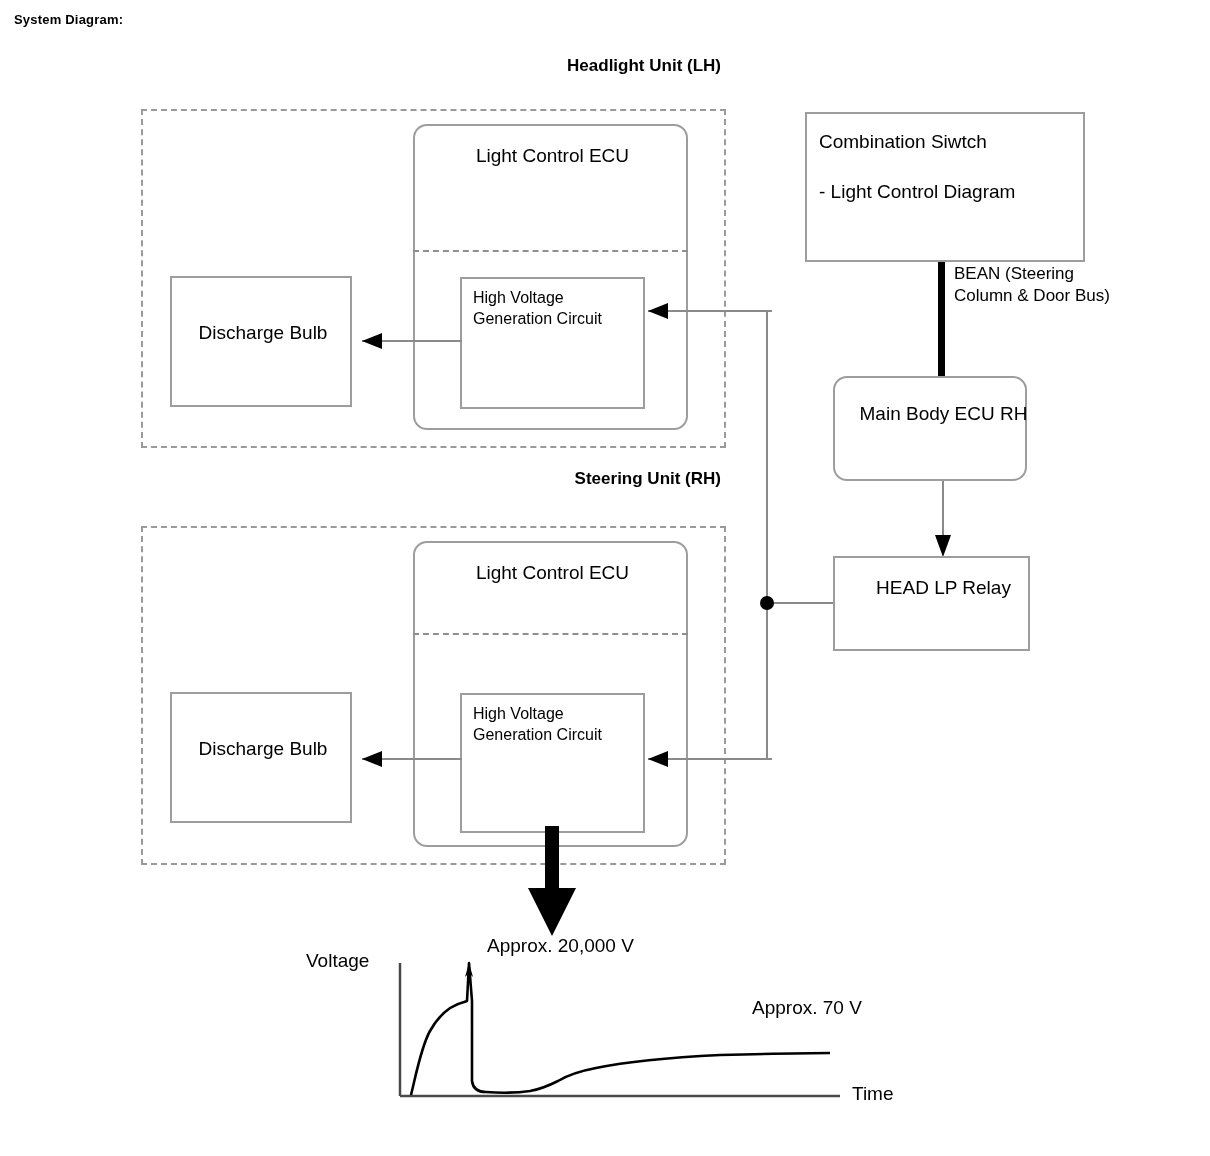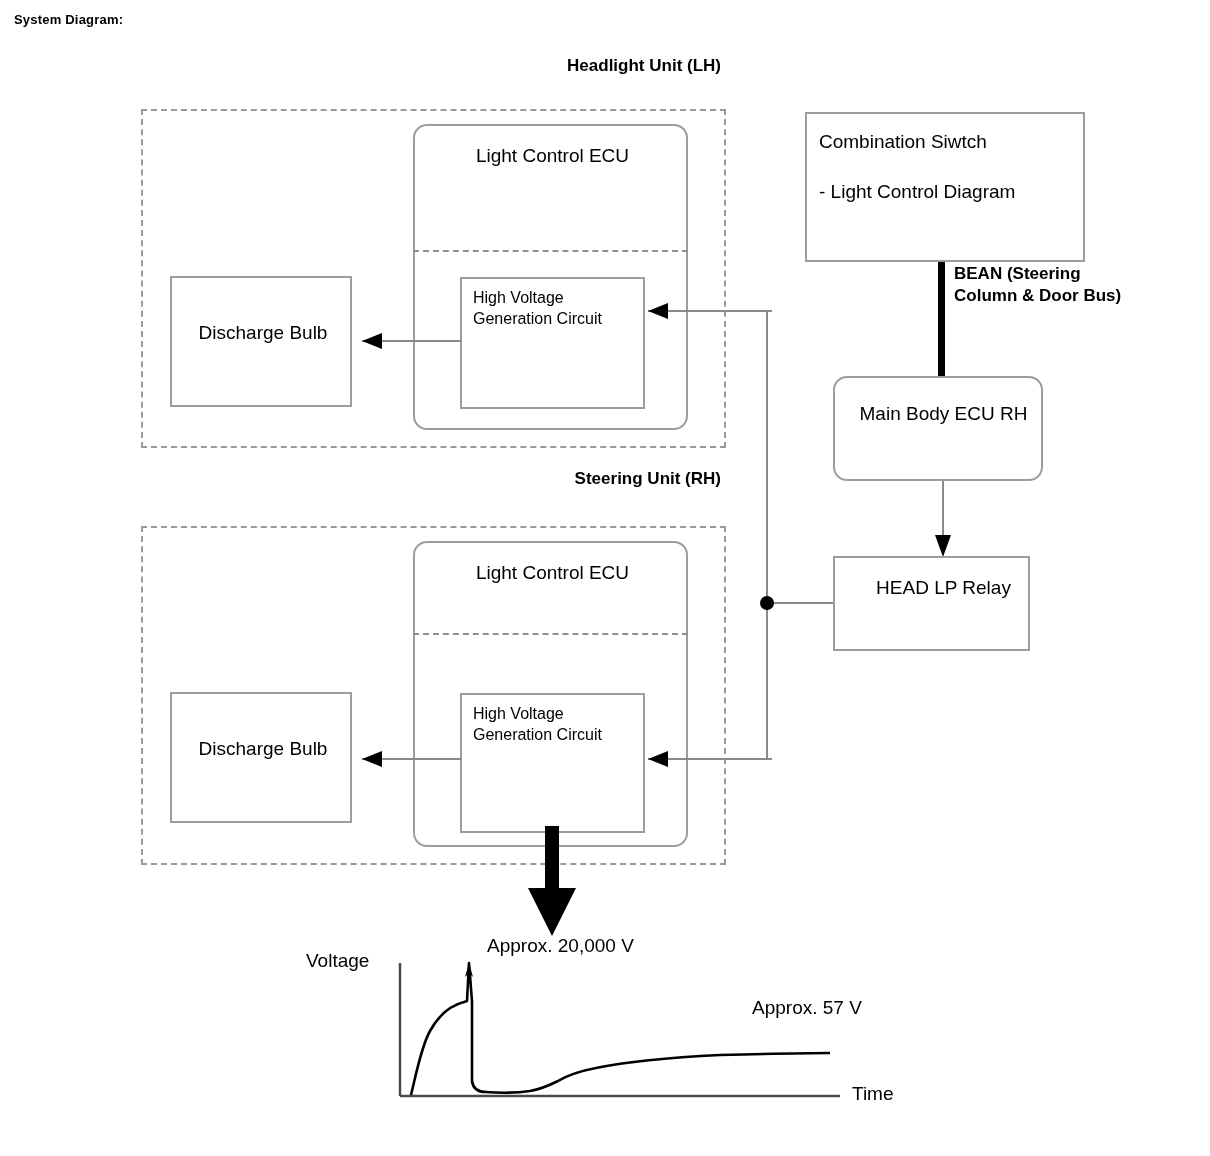--- a/index.html
+++ b/index.html
@@ -23,21 +23,21 @@
     border:2px solid #9d9d9d;background:#fff;box-sizing:border-box;
   }
   .box.round{border-radius:14px;}
   .box-label{
     position:absolute;font-size:19px;color:#000;line-height:1.25;
   }
   .inner-divider{
     border-top:2px dashed #8f8f8f;
   }
   .bean-bar{background:#000;}
-  .bean-label{font-size:17px;font-weight:bold;line-height:1.25;}
+  .bean-label{font-size:17px;font-weight:normal;line-height:1.25;}
   .junction{
     width:14px;height:14px;border-radius:50%;background:#000;
   }
   .chart-label{font-size:19px;}
   svg{display:block;overflow:visible;}
 </style>
 </head>
 <body>
 
 <div class="canvas">
@@ -110,42 +110,42 @@
 
   <div class="abs box" style="left:805px;top:112px;width:280px;height:150px;padding-left:9px;">
     <div class="box-label" style="left:12px;top:16px;">Combination Siwtch</div>
     <div class="box-label" style="left:12px;top:66px;">- Light Control Diagram</div>
   </div>
 
   <div class="abs bean-bar" style="left:938px;top:262px;width:7px;height:116px;"></div>
   <div class="abs bean-label" style="left:954px;top:263px;">BEAN (Steering</div>
   <div class="abs bean-label" style="left:954px;top:285px;text-align:right;">Column &amp; Door Bus)</div>
 
-  <div class="abs box round" style="left:833px;top:376px;width:210px;height:105px;">
+  <div class="abs box round" style="left:833px;top:376px;width:194px;height:105px;">
     <div class="box-label" style="left:0;top:24px;width:217px;text-align:center;">Main Body ECU RH</div>
   </div>
 
   <svg class="abs" style="left:930px;top:481px;" width="30" height="78">
     <line x1="13" y1="0" x2="13" y2="68" stroke="#8a8a8a" stroke-width="2"></line>
     <polygon points="13,76 5,54 21,54" fill="#000"></polygon>
   </svg>
 
   <div class="abs box" style="left:833px;top:556px;width:197px;height:95px;">
     <div class="box-label" style="left:0;top:18px;width:217px;text-align:center;">HEAD LP Relay</div>
   </div>
 
   <svg class="abs" style="left:515px;top:826px;" width="75" height="112">
     <polygon points="30,0 44,0 44,62 61,62 37,110 13,62 30,62" fill="#000"></polygon>
   </svg>
 
   <div class="abs chart-label" style="left:306px;top:950px;">Voltage</div>
   <div class="abs chart-label" style="left:852px;top:1083px;">Time</div>
 
   <div class="abs chart-label" style="left:487px;top:935px;">Approx. 20,000 V</div>
-  <div class="abs chart-label" style="left:752px;top:997px;">Approx. 57 V</div>
+  <div class="abs chart-label" style="left:752px;top:997px;">Approx. 70 V</div>
 
   <svg class="abs" style="left:390px;top:955px;" width="460" height="155">
 
     <line x1="10" y1="8" x2="10" y2="141" stroke="#4a4a4a" stroke-width="2.5"></line>
 
     <line x1="10" y1="141" x2="450" y2="141" stroke="#4a4a4a" stroke-width="2.5"></line>
 
     <path d="M 21,140
              C 26,120 31,92 40,76
              C 50,58 62,50 74,47

